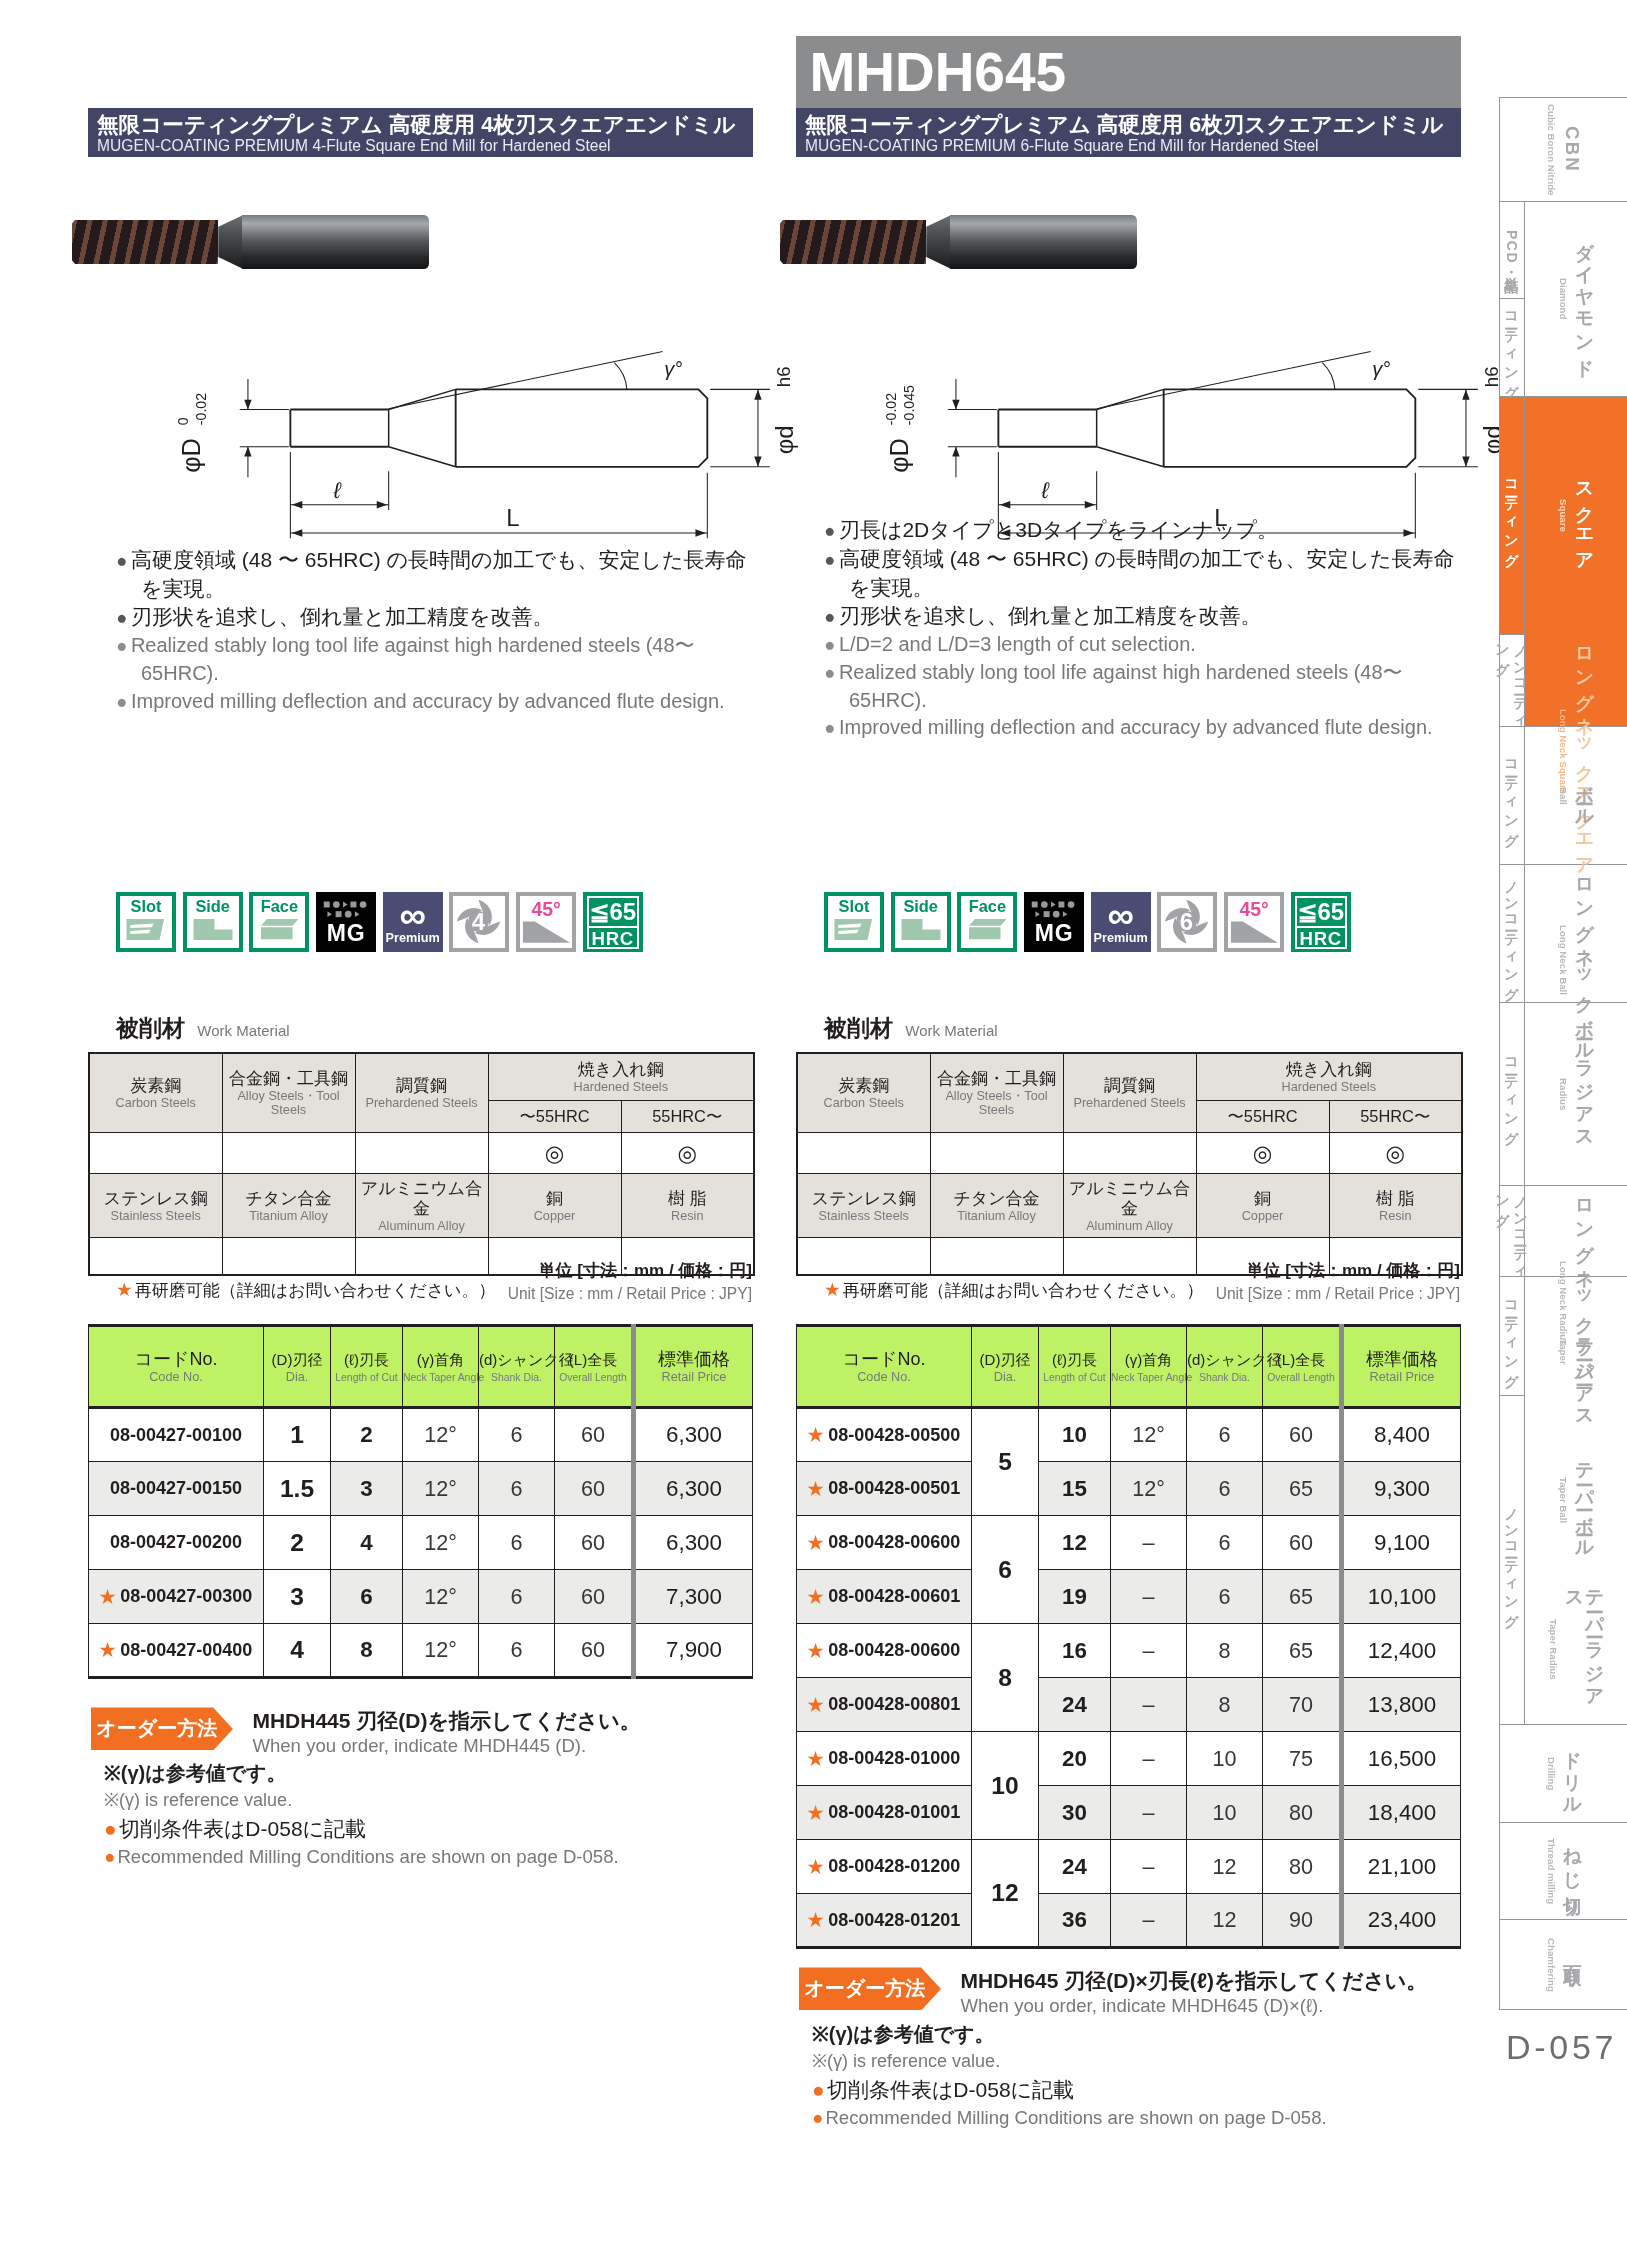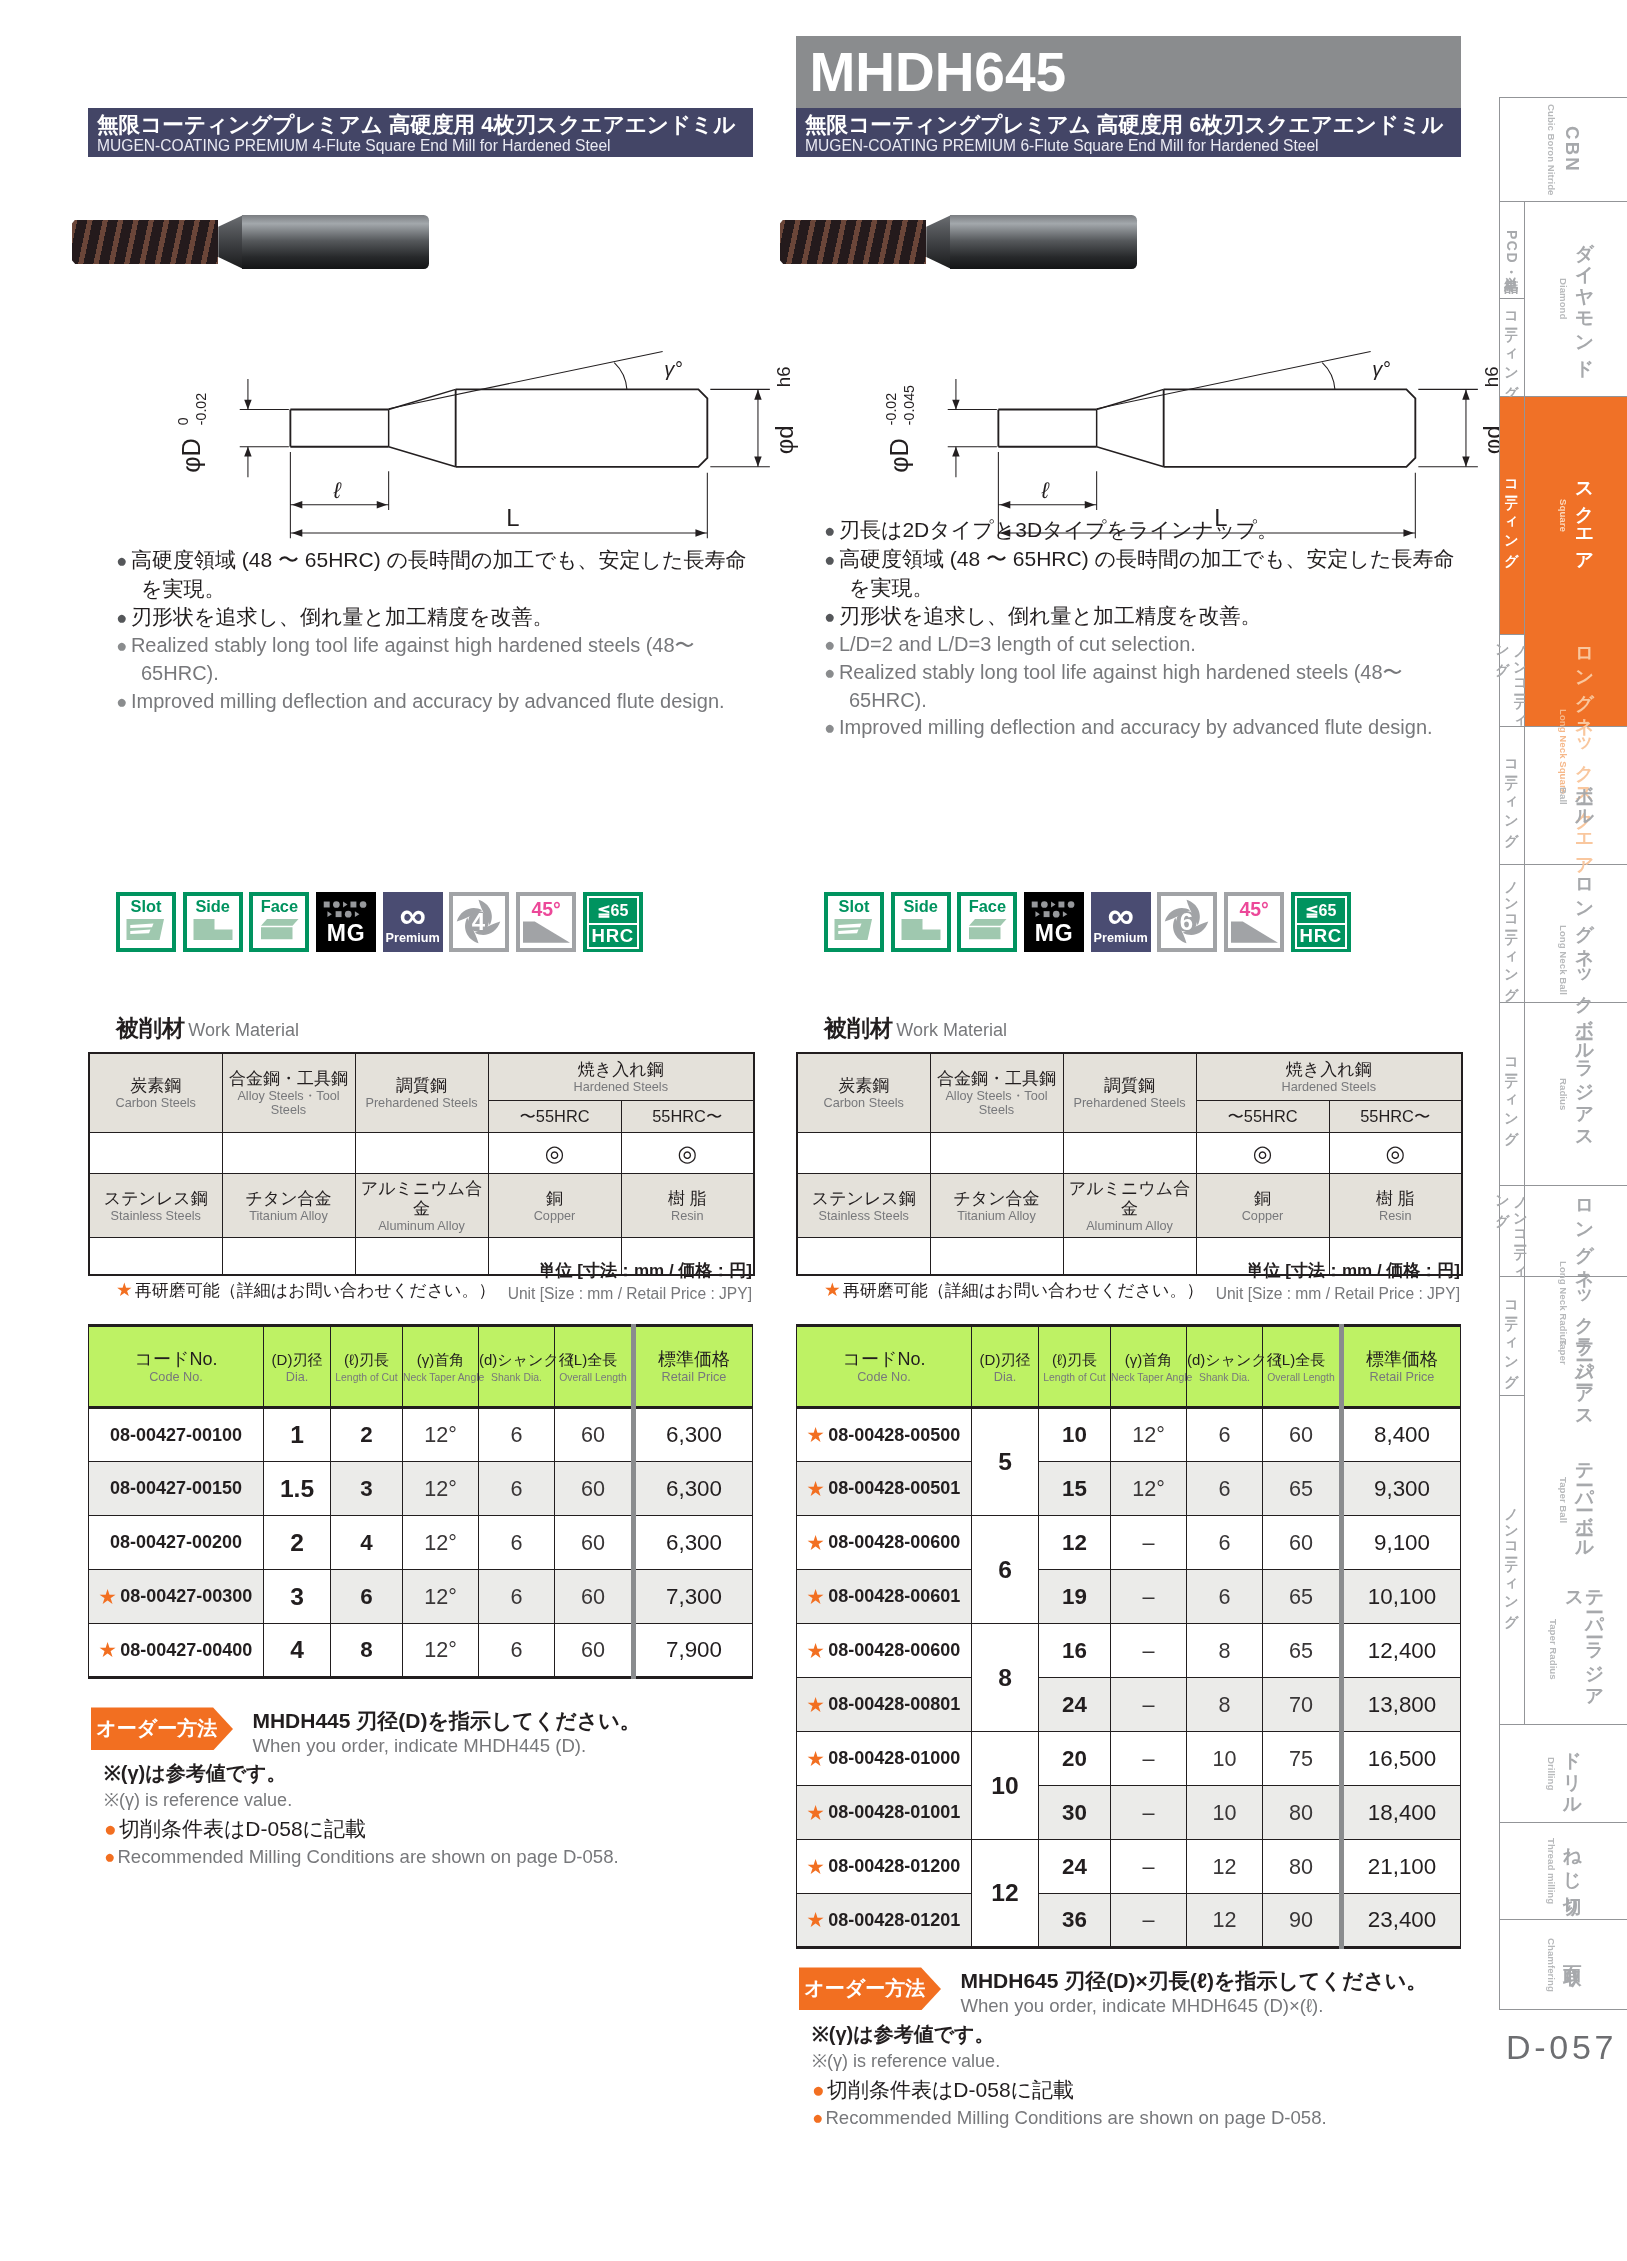--- a/index.html
+++ b/index.html
@@ -52,27 +52,27 @@
   .icon-premium .inf{font-size:37px;line-height:31px;font-weight:bold;}
   .icon-premium .lbl{font-size:12.7px;font-weight:bold;margin-top:0.7px;}
   .icon-gray{border:4.5px solid #a1a3a6;background:#fff;}
   .icon-flute{padding:0;}
   .icon-flute svg{width:51px;height:51px;display:block;}
   .icon-45{display:flex;flex-direction:column;align-items:center;}
   .icon-45 .lbl{color:#ec4899;font-weight:bold;font-size:19.4px;line-height:22.4px;margin-top:1.5px;}
   .icon-45 svg{display:block;}
   .icon-hrc{background:#00935f;padding:3.7px;}
   .hrc-inner{border:2.2px solid #fff;height:100%;box-sizing:border-box;display:flex;flex-direction:column;color:#fff;font-weight:bold;text-align:center;}
-  .hrc-top{flex:1.1;font-size:16px;display:flex;align-items:center;justify-content:center;border-bottom:2.2px solid #fff;}
+  .hrc-top{flex:1.1;font-size:24px;display:flex;align-items:center;justify-content:center;border-bottom:2.2px solid #fff;}
   .hrc-bottom{flex:1;font-size:18.6px;display:flex;align-items:center;justify-content:center;letter-spacing:0.7px;}
 
   
   .wm-heading{position:absolute;left:49px;top:991px;}
   .wm-jp{font-size:23px;font-weight:bold;color:#221e1f;}
-  .wm-en{font-size:18px;color:#77787b;}
+  .wm-en{font-size:15px;color:#77787b;margin-left:9px;}
   table.wm{position:absolute;left:21px;top:1030px;width:665px;border-collapse:collapse;table-layout:fixed;border:2.2px solid #221e1f;}
   .wm th,.wm td{border:1.5px solid #221e1f;text-align:center;vertical-align:middle;padding:0;}
   .wm th{background:#e4e1da;font-weight:normal;}
   .wm .th-jp{font-size:17px;color:#221e1f;line-height:20px;}
   .wm .th-en{font-size:12.7px;color:#77787b;line-height:14px;}
   .wm .hard-top{height:46px;}
   .wm .hard-sub th{height:31px;font-size:16.4px;color:#221e1f;}
   .wm .val1 td{height:40px;background:#fff;font-size:22.4px;color:#221e1f;}
   .wm .hdr2 th{height:63px;}
   .wm .val2 td{height:36px;background:#fff;}

